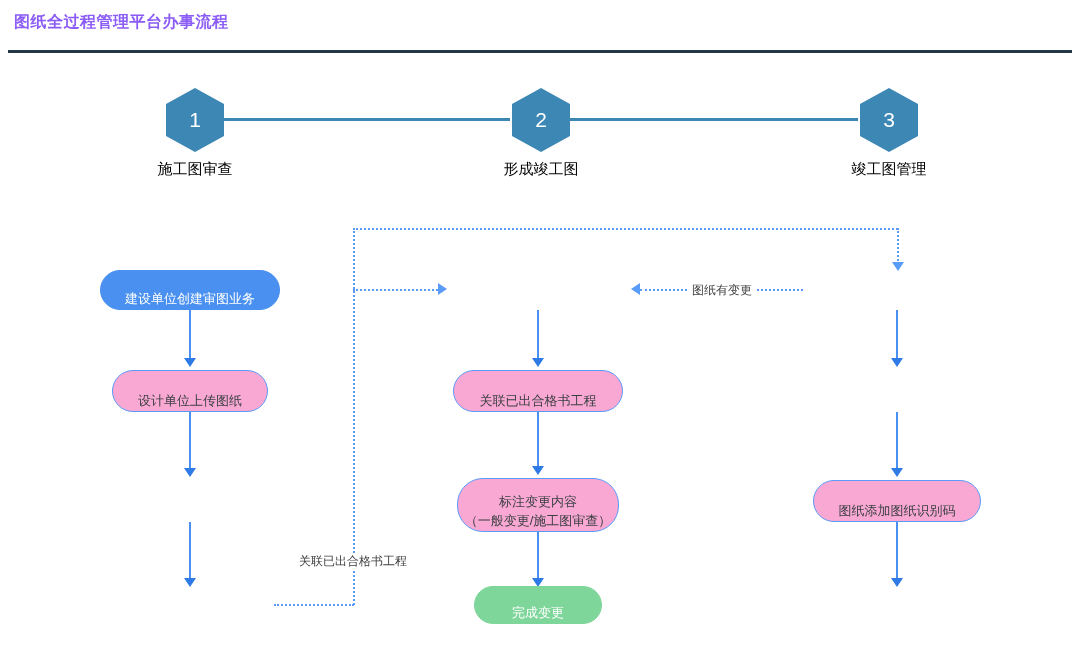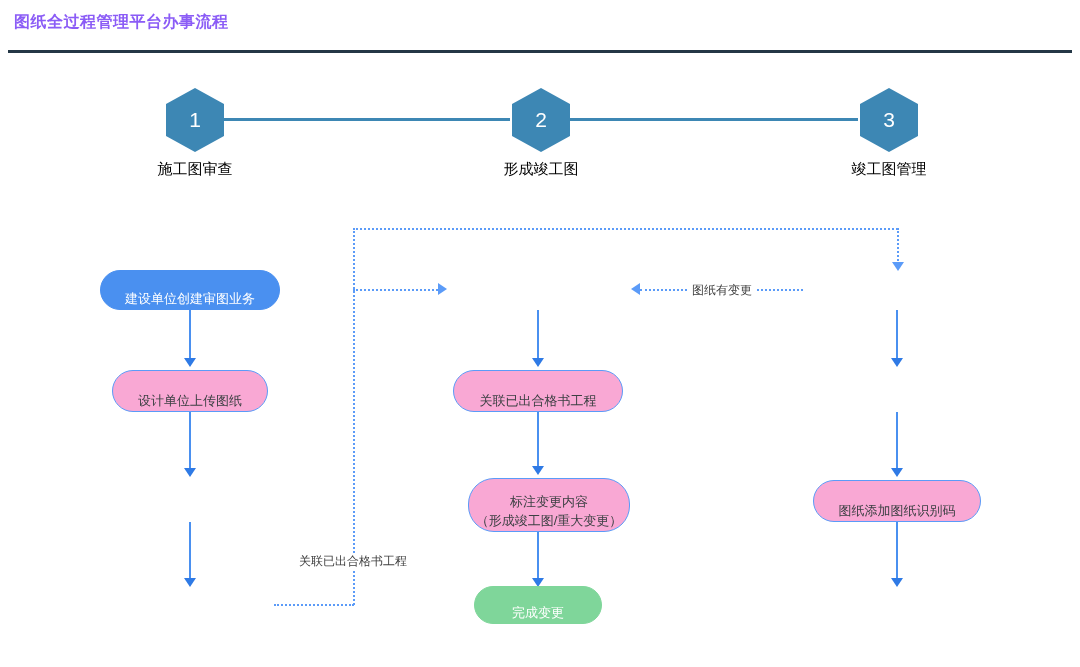--- a/index.html
+++ b/index.html
@@ -226,24 +226,24 @@
 
   <div class="conn" style="left:538px; top:310px; height:52px;"></div>
   <div class="arrow-down" style="left:538px; top:358px;"></div>
 
   <div class="node step" style="left:538px; top:370px; width:170px;">
     <span class="node-text">关联已出合格书工程</span>
   </div>
   <div class="conn" style="left:538px; top:412px; height:58px;"></div>
   <div class="arrow-down" style="left:538px; top:466px;"></div>
 
-  <div class="node step two-line" style="left:549px; top:478px; width:162px;">
+  <div class="node step two-line" style="left:538px; top:478px; width:162px;">
     <span class="node-text">
       <span>标注变更内容</span><br>
-      <span>（形成竣工图/重大变更）</span>
+      <span>（一般变更/施工图审查）</span>
     </span>
   </div>
   <div class="conn" style="left:538px; top:532px; height:52px;"></div>
   <div class="arrow-down" style="left:538px; top:578px;"></div>
 
   <div class="node end" style="left:538px; top:586px; width:128px;">
     <span class="node-text">完成变更</span>
   </div>
 
   <div class="conn" style="left:897px; top:310px; height:52px;"></div>

